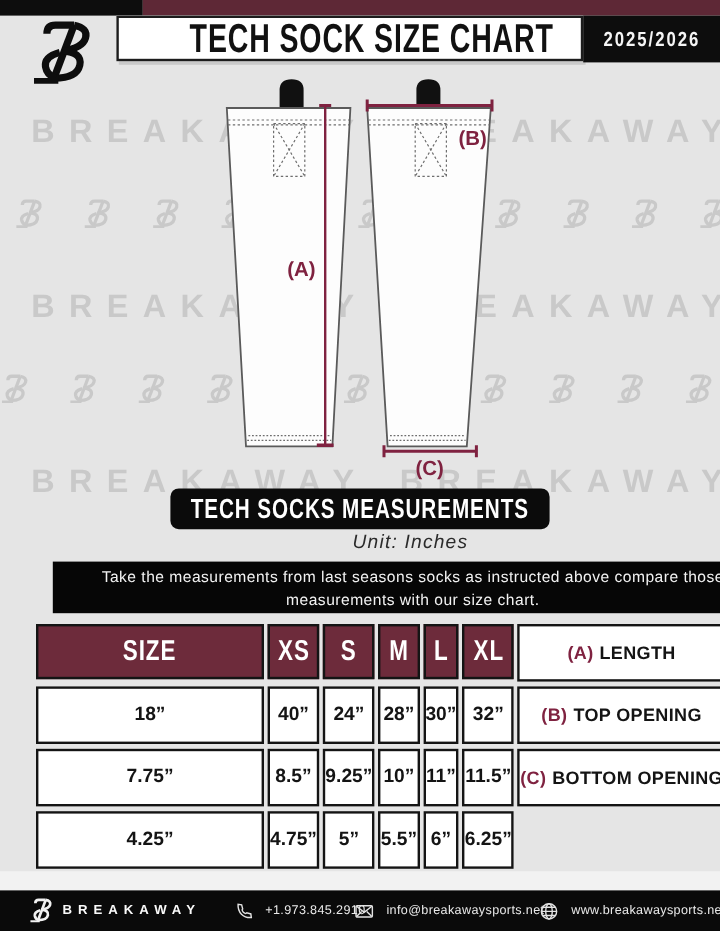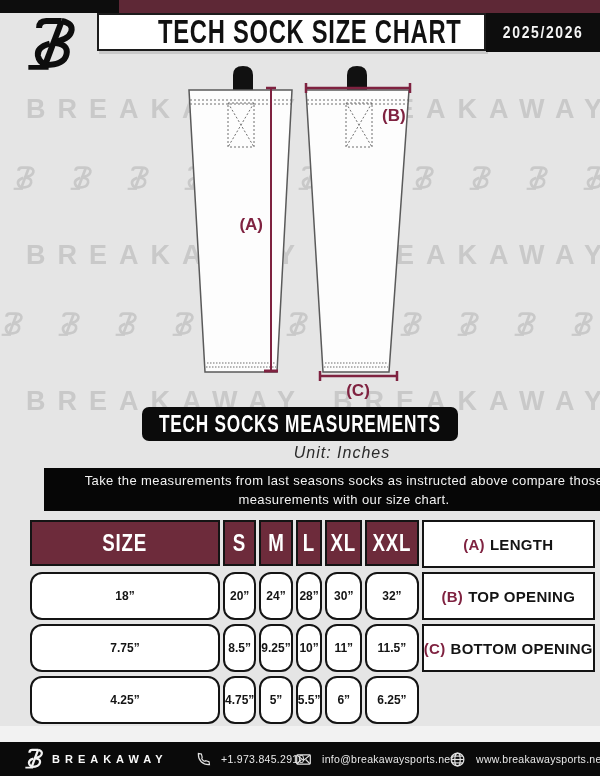--- a/index.html
+++ b/index.html
@@ -87,21 +87,21 @@
     background:#ffffff;
   }
   .size-table .head { background:#6d2b3b; height:46px; }
   .size-table .head .t {
     color:#fff; font-weight:800; font-size:24px; letter-spacing:1px;
     transform:scale(0.78,1.0); white-space:nowrap;
   }
   .size-table .body { height:48px; }
   .size-table .rowlabel { font-weight:800; font-size:15px; color:#141414; letter-spacing:0.3px; white-space:nowrap; }
   .size-table .rowlabel .pfx { color:#7f2240; margin-right:5px; }
-  .size-table .val { font-weight:800; font-size:12px; color:#141414;border-radius:12px; }
+  .size-table .val { font-weight:800; font-size:16px; color:#141414; }
 
   
   .pre-footer { position:absolute; left:0; top:726px; width:600px; height:16px; background:#f2f2f2; }
   .footer {
     position:absolute; left:0; top:742px; width:600px; height:34px; background:#0a0a0a;
     color:#e9e9e9;
   }
   .footer .f-abs { position:absolute; top:0; height:34px; display:flex; align-items:center; }
   .f-logo { left:24px; color:#f2f2f2; }
   .f-logo svg { width:20px; height:25px; }
@@ -271,44 +271,44 @@
   <div class="instruction-bar">
     <div>Take the measurements from last seasons socks as instructed above compare those</div>
     <div>measurements  with our size chart.</div>
   </div>
 
   <div class="size-table">
     <div class="cell head">
         <span class="t">SIZE</span>
       </div>
     <div class="cell head">
+        <span class="t">XS</span>
+      </div>
+    <div class="cell head">
         <span class="t">S</span>
       </div>
     <div class="cell head">
         <span class="t">M</span>
       </div>
     <div class="cell head">
         <span class="t">L</span>
       </div>
     <div class="cell head">
         <span class="t">XL</span>
-      </div>
-    <div class="cell head">
-        <span class="t">XXL</span>
       </div>
 
     <div class="cell body rowlabel">
       <span class="pfx">(A)</span>
         <span>LENGTH</span>
     </div>
     <div class="cell body val">
         <span>18”</span>
       </div>
     <div class="cell body val">
-        <span>20”</span>
+        <span>40”</span>
       </div>
     <div class="cell body val">
         <span>24”</span>
       </div>
     <div class="cell body val">
         <span>28”</span>
       </div>
     <div class="cell body val">
         <span>30”</span>
       </div>

